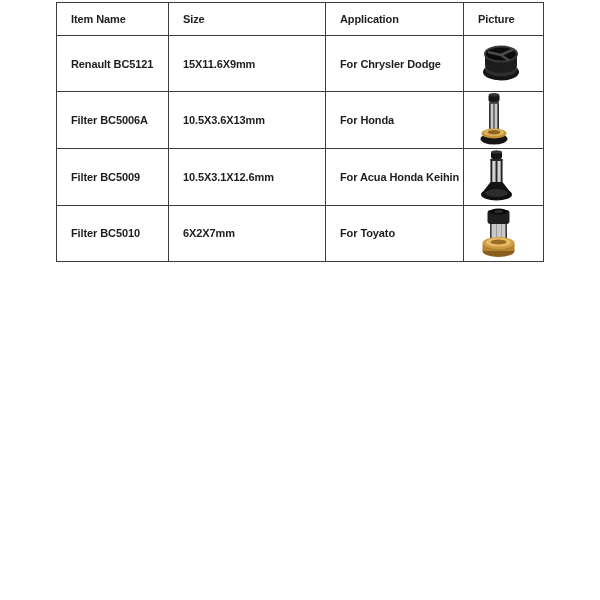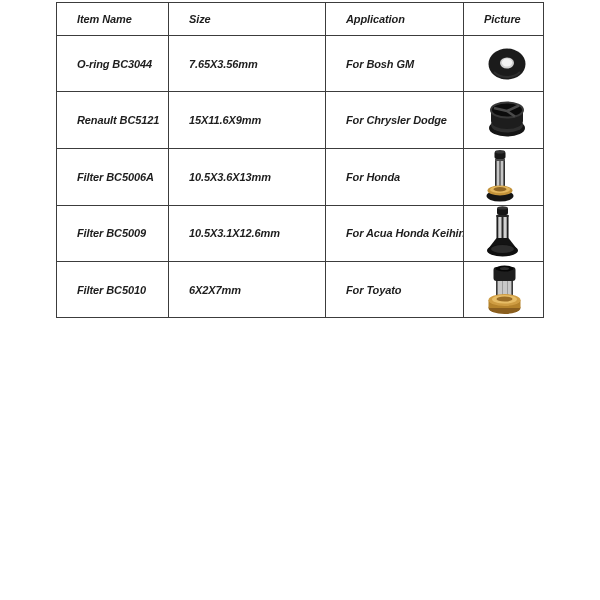--- a/index.html
+++ b/index.html
@@ -13,26 +13,25 @@
     position:absolute;left:56px;top:2px;
     border-collapse:collapse;table-layout:fixed;
     width:487px;
   }
   table.spec th, table.spec td{
     border:1px solid #3c3c3c;
     font-weight:700;
     font-size:11px;
     letter-spacing:-0.1px;
     color:#1d1d1d;
-    padding:0 0 0 20px;
+    padding:0 0 0 14px;
     vertical-align:middle;
     text-align:left;
     overflow:hidden;
     white-space:nowrap;
-    font-style:italic;
   }
   table.spec thead tr{height:33px;}
   table.spec tbody tr{height:56.3px;}
   td.pic-cell{padding:0;text-align:center;vertical-align:middle;}
   td.pic-cell .photo{display:inline-block;line-height:0;vertical-align:middle;}
   td.pic-cell svg{display:block;margin:0 auto;}
 </style>
 </head>
 <body>
 
@@ -46,31 +45,20 @@
     </colgroup>
     <thead>
       <tr>
         <th>Item Name</th>
         <th>Size</th>
         <th>Application</th>
         <th>Picture</th>
       </tr>
     </thead>
     <tbody>
-        <tr>
-          <td>O-ring BC3044</td>
-          <td>7.65X3.56mm</td>
-          <td>For Bosh GM</td>
-          <td class="pic-cell"><span class="photo" title="thick black O-ring"><svg width="46" height="38" viewBox="0 0 46 38">
-                <ellipse cx="23" cy="19" rx="18.5" ry="15.5" fill="#1b1b1b"></ellipse>
-                <ellipse cx="23" cy="18" rx="7" ry="5.5" fill="#cfcfcf"></ellipse>
-                <ellipse cx="23" cy="17.6" rx="5.2" ry="4" fill="#f2f2f2"></ellipse>
-                <path d="M10,27 A16,12 0 0 0 36,27" stroke="#3a3a3a" stroke-width="2" fill="none" opacity="0.6"></path>
-              </svg></span></td>
-        </tr>
         <tr>
           <td>Renault BC5121</td>
           <td>15X11.6X9mm</td>
           <td>For Chrysler Dodge</td>
           <td class="pic-cell"><span class="photo" title="black basket injector filter"><svg width="46" height="44" viewBox="0 0 46 44">
                 <ellipse cx="23" cy="30" rx="18" ry="8.5" fill="#141414"></ellipse>
                 <ellipse cx="23" cy="27" rx="16" ry="7.5" fill="#2f2f2f"></ellipse>
                 <path d="M7 12 L7 23 A16 8 0 0 0 39 23 L39 12 Z" fill="#1d1d1d"></path>
                 <ellipse cx="23" cy="12" rx="16" ry="7.5" fill="#0b0b0b" stroke="#383838" stroke-width="2"></ellipse>
                 <path d="M23 13 L10 10 M23 13 L35 7.5 M23 13 L31 18.5" stroke="#4a4a4a" stroke-width="2.5" fill="none"></path>

